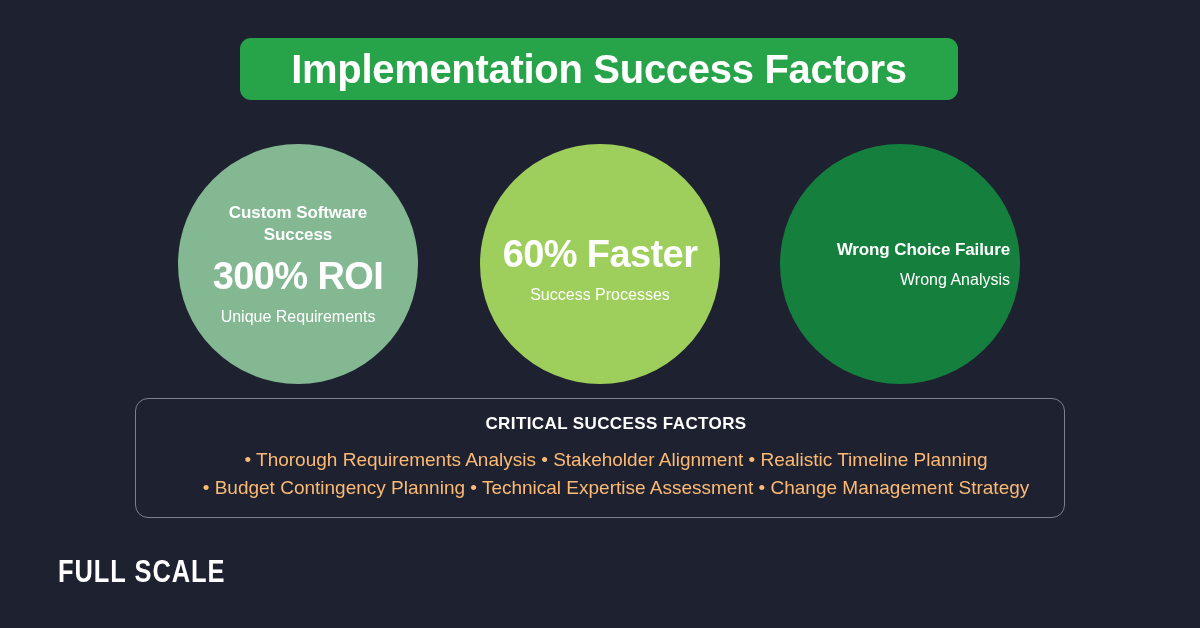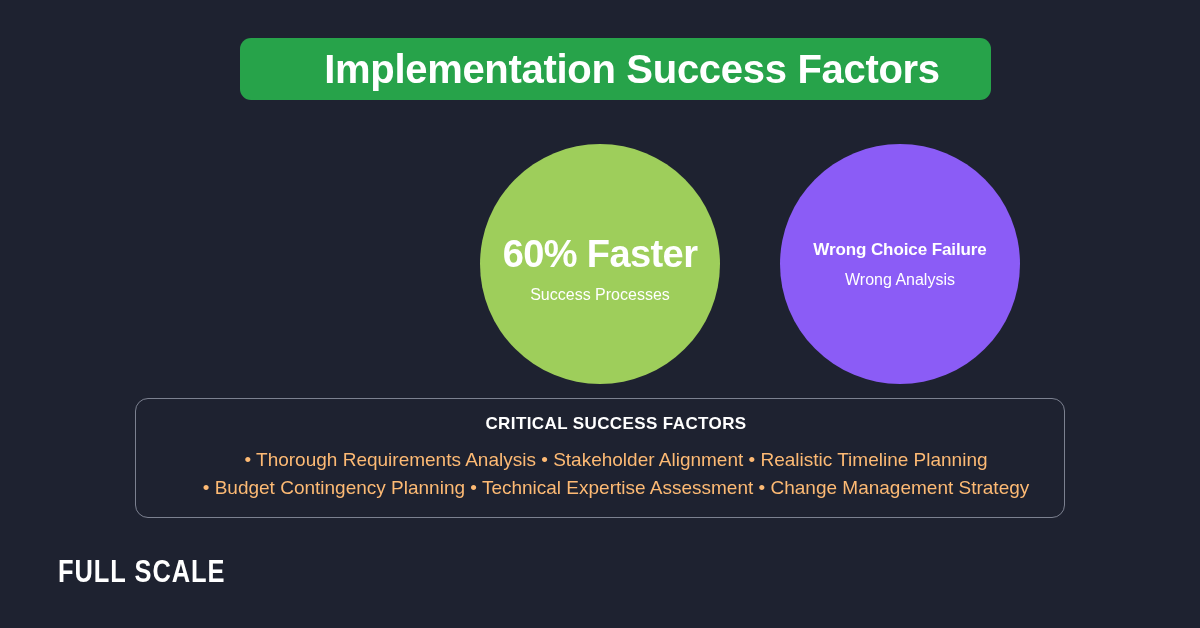--- a/index.html
+++ b/index.html
@@ -27,21 +27,20 @@
     position: absolute;
     left: 240px;
     top: 38px;
     width: 718px;
     height: 62px;
     background: #27a34a;
     border-radius: 11px;
     display: flex;
     align-items: center;
     justify-content: center;
-    padding-left: 33px;
   }
   .title-text {
     color: #ffffff;
     font-size: 40px;
     font-weight: bold;
     letter-spacing: -0.3px;
     line-height: 1;
     white-space: nowrap;
   }
 
@@ -155,27 +154,32 @@
 <body style="background: rgb(30, 34, 48);">
 
 <div class="canvas">
 
   <div class="title-banner" style="background: rgb(39, 163, 74);">
     <div class="title-text" style="color: rgb(255, 255, 255);">Implementation Success Factors</div>
   </div>
 
   <div class="circles-row">
 
+    <div class="circle circle-1" style="background: rgb(131, 184, 147);">
+      <div class="circle-label">Custom Software Success</div>
+      <div class="circle-stat">300% ROI</div>
+      <div class="circle-caption">Unique Requirements</div>
+    </div>
 
     <div class="circle circle-2" style="background: rgb(158, 206, 91);">
       <div class="circle-stat">60% Faster</div>
       <div class="circle-caption">Success Processes</div>
     </div>
 
-    <div class="circle circle-3" style="background: #8b5cf6;">
+    <div class="circle circle-3" style="background: #15803d; align-items: flex-end;">
       <div class="circle-label">Wrong Choice Failure</div>
       <div class="circle-caption">Wrong Analysis</div>
     </div>
 
   </div>
 
   <div class="factors-panel" style="border-color: rgb(124, 129, 144);">
     <div class="factors-heading">CRITICAL SUCCESS FACTORS</div>
     <div class="factors-lines">
       <div class="factors-line">• Thorough Requirements Analysis • Stakeholder Alignment • Realistic Timeline Planning</div>

